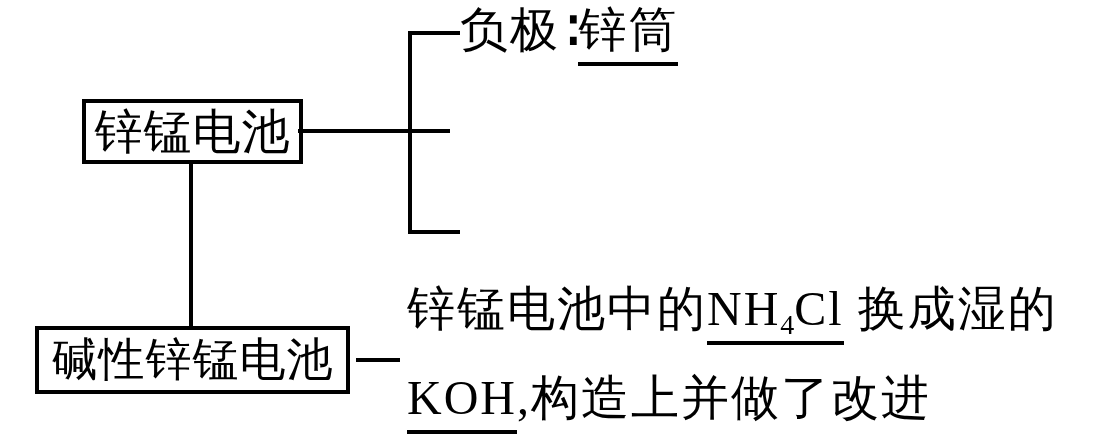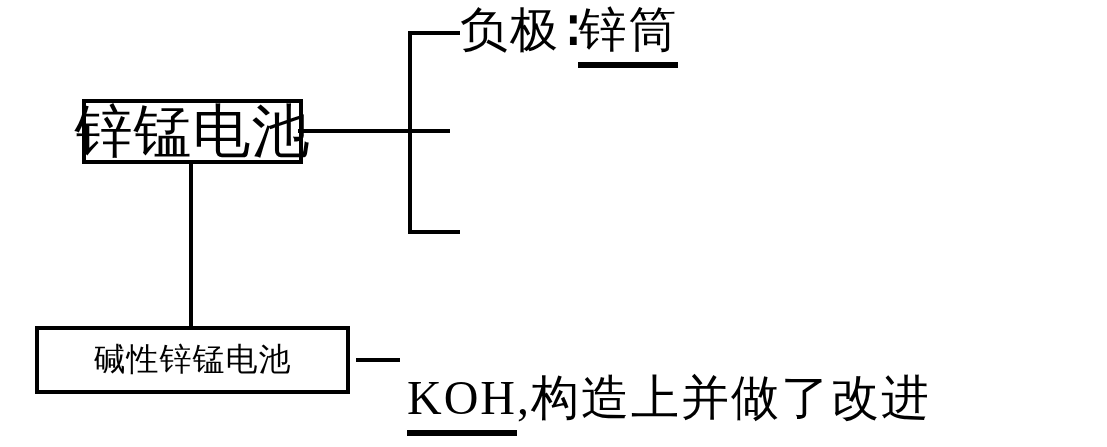--- a/index.html
+++ b/index.html
@@ -26,41 +26,41 @@
     background: #ffffff;
     display: flex;
     align-items: center;
     justify-content: center;
     white-space: nowrap;
     letter-spacing: 1px;
   }
   .nodebox.root {
     left: 82px;  top: 99px;
     width: 213px; height: 57px;
-    font-size: 58px;
+    font-size: 48px;
   }
   .nodebox.child {
     left: 35px;  top: 326px;
     width: 307px; height: 60px;
-    font-size: 32px;
+    font-size: 46px;
   }
   .row {
     position: absolute;
     font-size: 48px;
     letter-spacing: 2px;
     line-height: 1.1;
     white-space: nowrap;
   }
   .branch-1 { left: 460px; top: 4px;   }
   .branch-2 { left: 460px; top: 104px; }
   .branch-3 { left: 460px; top: 201px; }
   .note-1   { left: 407px; top: 283px; }
   .note-2   { left: 407px; top: 372px; }
   .u {
-    border-bottom: 6px solid #000000;
+    border-bottom: 4px solid #000000;
     padding-bottom: 6px;
   }
   sub.s {
     font-size: 28px;
     letter-spacing: 0;
     line-height: 0;
     vertical-align: -9px;
   }
   
   .main-line   { left: 298px; top: 129px; width: 152px; height: 4px; }
@@ -89,18 +89,21 @@
   <div class="row branch-1">
     <span>负极</span><span>∶</span><span class="u">锌筒</span>
   </div>
 
 
 
   <div class="nodebox child">
     <span>碱性锌锰电池</span>
   </div>
 
+  <div class="row note-1">
+    <span>锌锰电池中的</span><span class="u"><span>NH</span><sub class="s">4</sub><span>Cl</span></span><span> 换成湿的</span>
+  </div>
 
   <div class="row note-2">
     <span class="u">KOH</span><span>,构造上并做了改进</span>
   </div>
 
 </div>
 
 </body></html>

